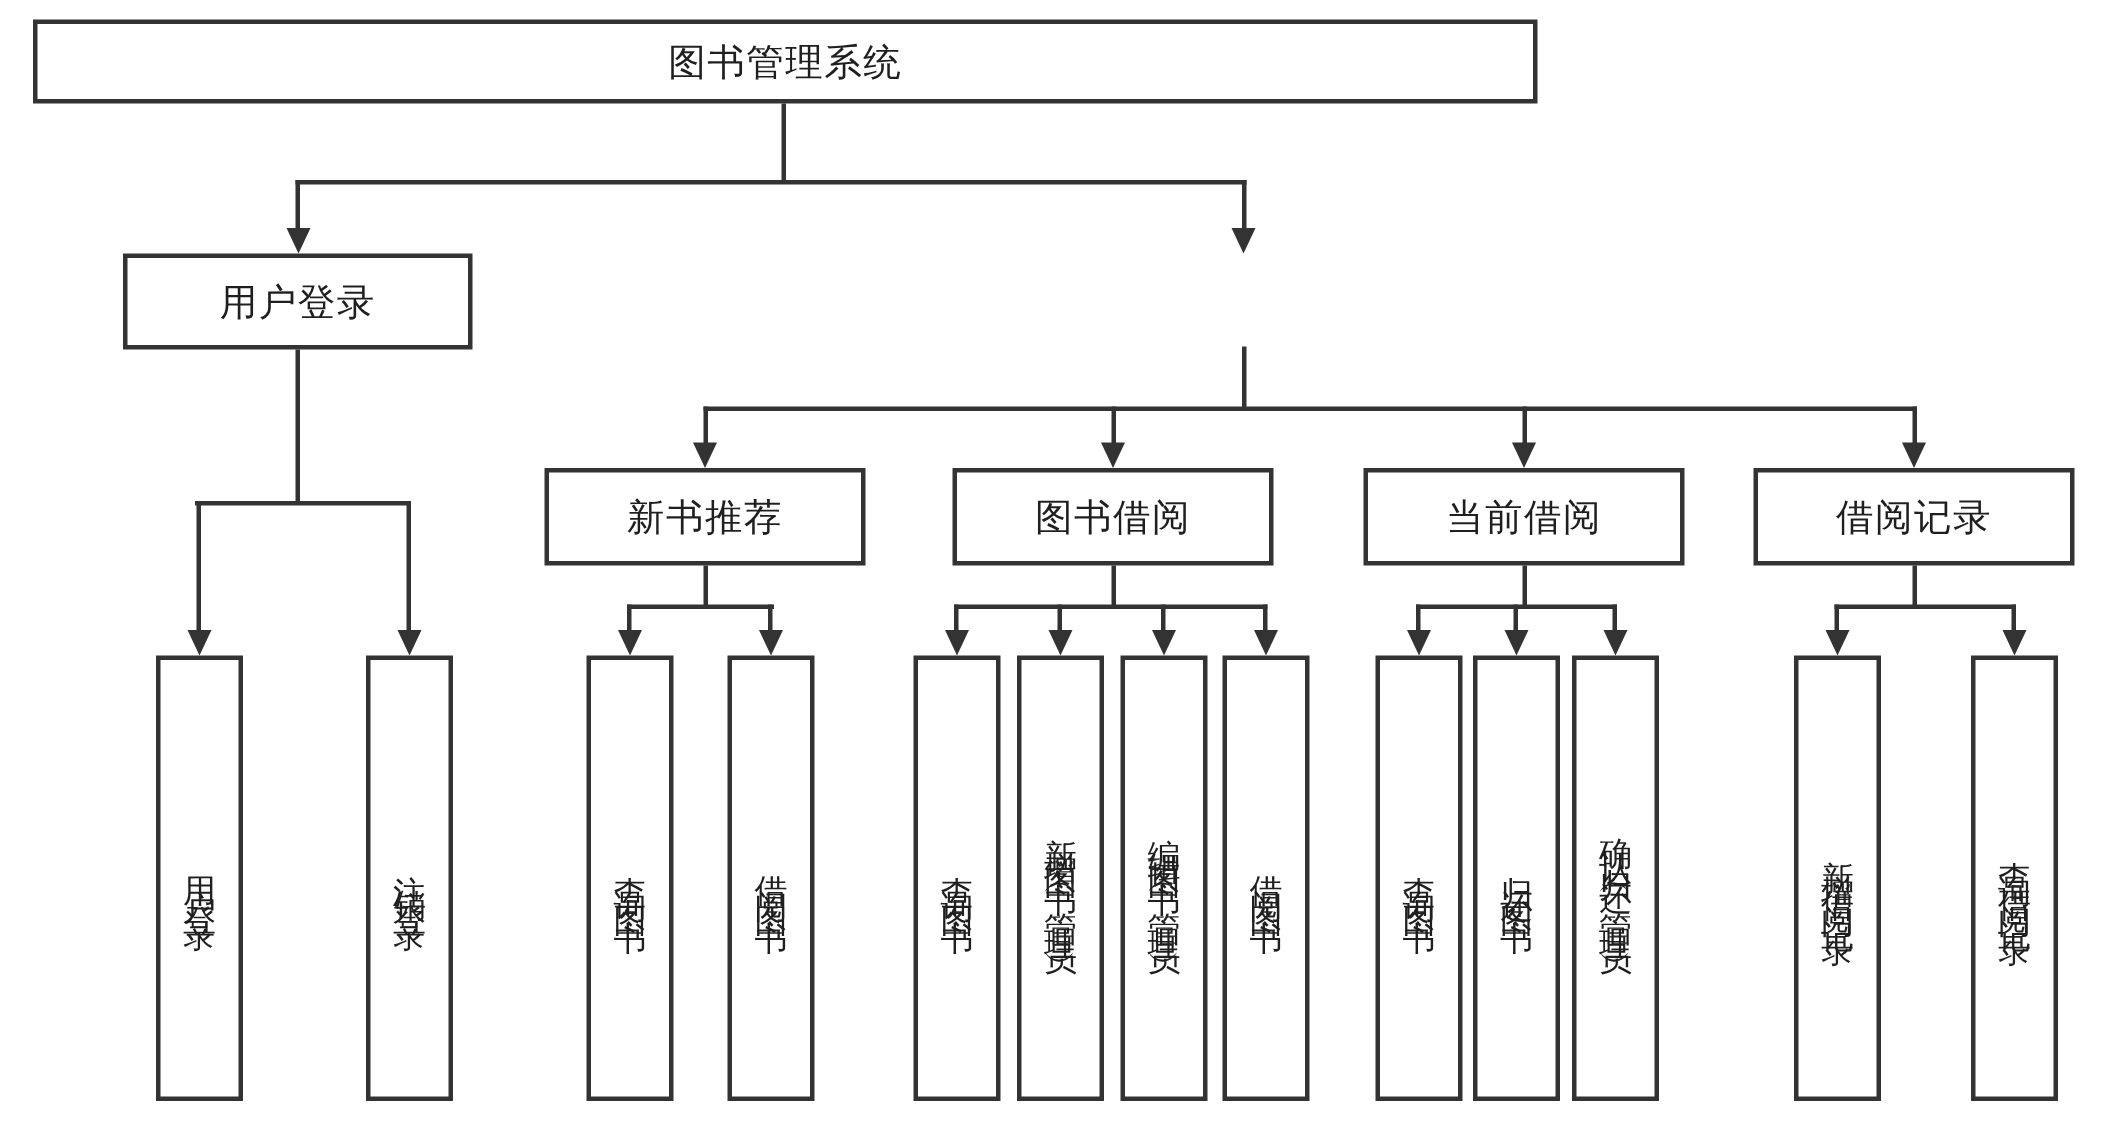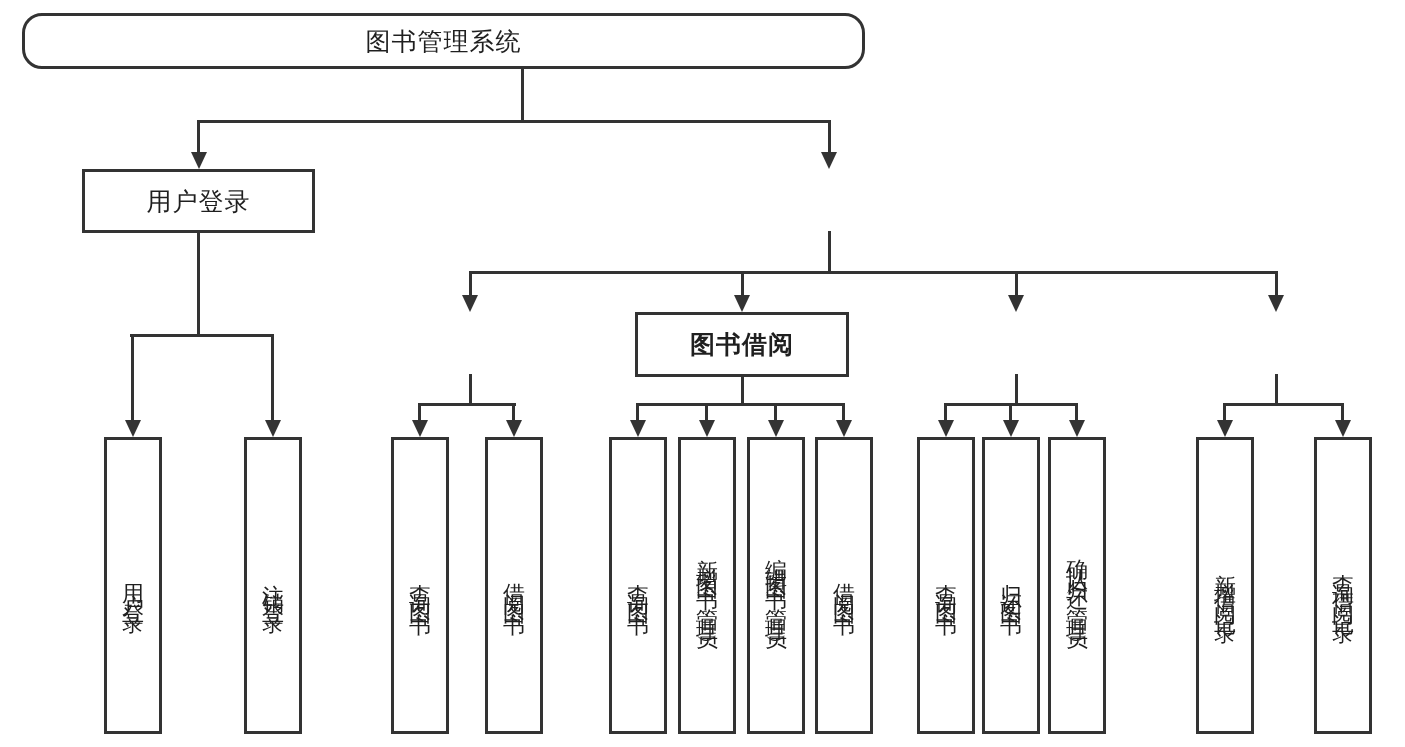--- a/index.html
+++ b/index.html
@@ -119,25 +119,28 @@
   <div class="arr" style="left:1003px;top:420px;"></div>
   <div class="arr" style="left:1069px;top:420px;"></div>
 
   <div class="vl" style="left:1275px;top:374px;height:32px;"></div>
   <div class="hl" style="left:1223px;top:403px;width:121px;"></div>
   <div class="vl" style="left:1223px;top:403px;height:22px;"></div>
   <div class="vl" style="left:1341px;top:403px;height:22px;"></div>
   <div class="arr" style="left:1217px;top:420px;"></div>
   <div class="arr" style="left:1335px;top:420px;"></div>
 
-  <div class="node" style="left:22px;top:13px;width:843px;height:56px;border-radius:20px;">图书管理系统</div>
+  <div class="node" style="left:22px;top:13px;width:1003px;height:56px;">图书管理系统</div>
 
   <div class="node" style="left:82px;top:169px;width:233px;height:64px;">用户登录</div>
 
-  <div class="node" style="left:635px;top:312px;width:214px;height:65px;font-weight:bold;">图书借阅</div>
+  <div class="node" style="left:363px;top:312px;width:214px;height:65px;">新书推荐</div>
+  <div class="node" style="left:635px;top:312px;width:214px;height:65px;">图书借阅</div>
+  <div class="node" style="left:909px;top:312px;width:214px;height:65px;">当前借阅</div>
+  <div class="node" style="left:1169px;top:312px;width:214px;height:65px;">借阅记录</div>
 
   <div class="leaf" style="left:104px;">用户登录</div>
   <div class="leaf" style="left:244px;">注销登录</div>
 
   <div class="leaf" style="left:391px;">查询图书</div>
   <div class="leaf" style="left:485px;">借阅图书</div>
 
   <div class="leaf" style="left:609px;">查询图书</div>
   <div class="leaf" style="left:678px;">新增图书（管理员）</div>
   <div class="leaf" style="left:747px;">编辑图书（管理员）</div>

